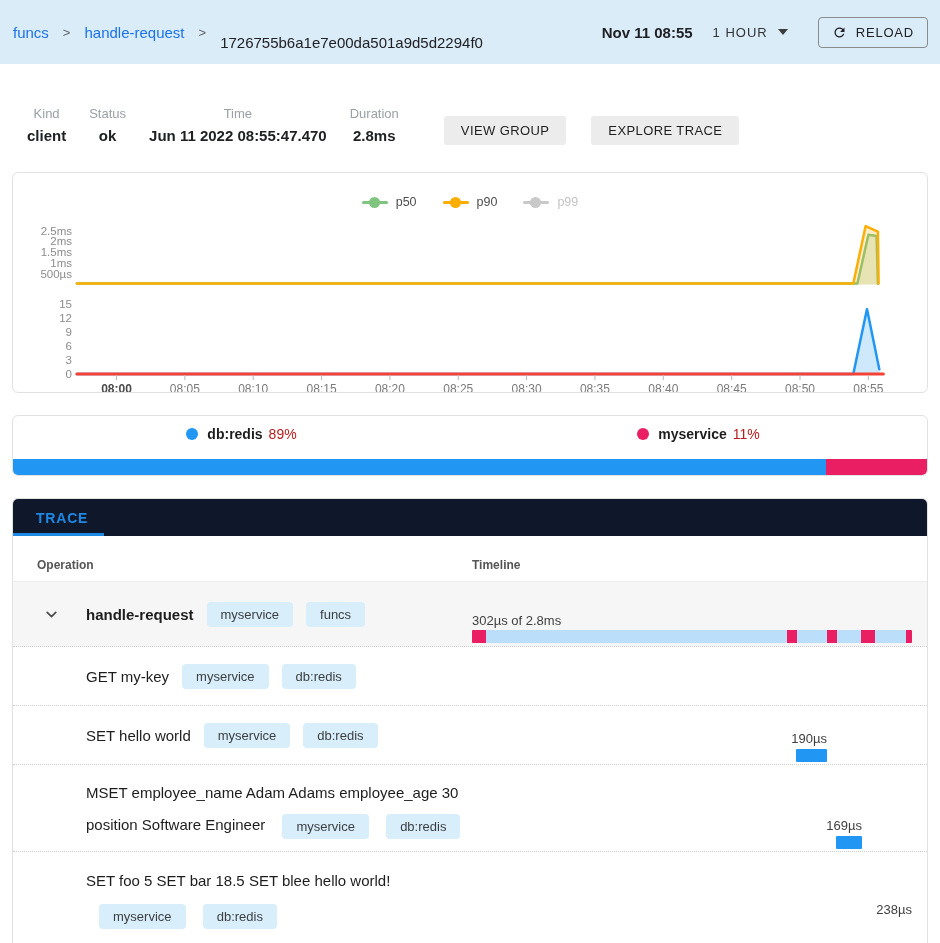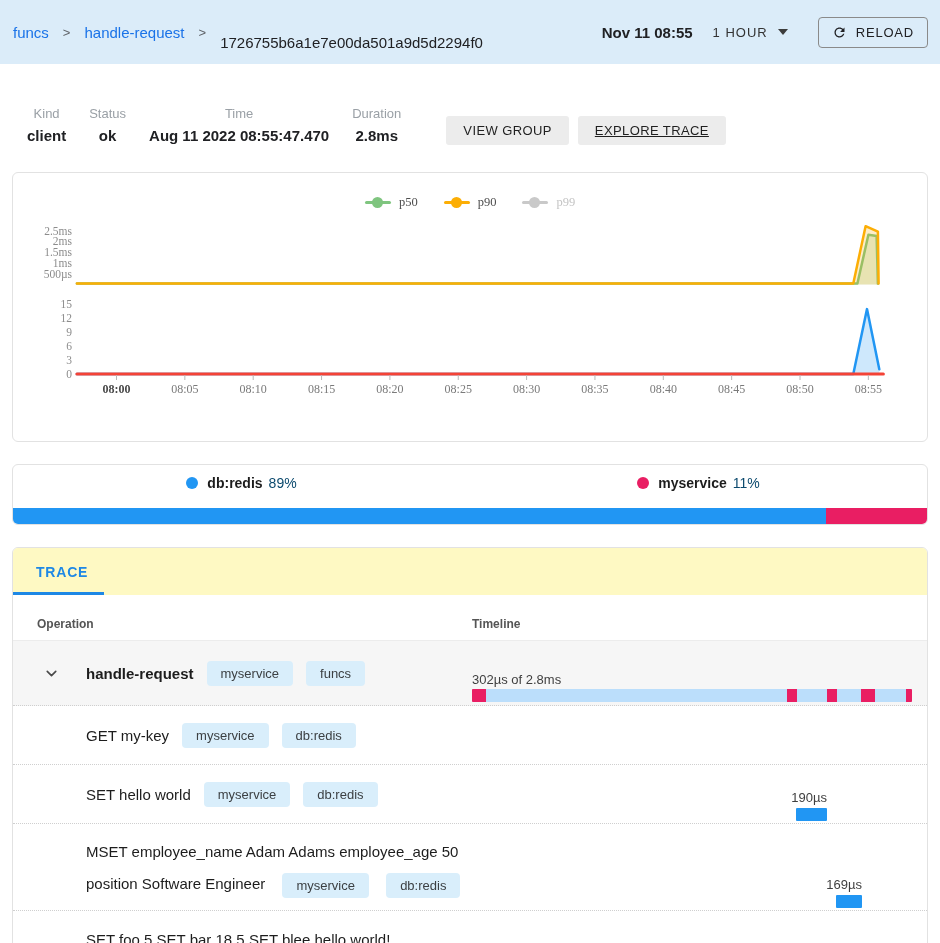--- a/index.html
+++ b/index.html
@@ -19,49 +19,49 @@
   .reload-btn { display:flex; align-items:center; gap:9px; border:1px solid #8a8a8a; border-radius:4px;
     padding:7px 13px; font-size:13px; letter-spacing:0.8px; color:#202124; background:transparent; cursor:pointer; }
 
   
   .meta { display:flex; align-items:flex-end; padding-left:27px; margin-top:42px; }
   .meta-col { text-align:center; margin-right:23px; }
   .meta-label { font-size:13px; color:#9aa0a6; margin-bottom:6px; }
   .meta-value { font-size:15px; font-weight:bold; color:#202124; line-height:18px; white-space:nowrap; }
   .meta-btn { height:29px; background:#ececec; border:none; border-radius:3px; padding:0 17px;
     font-size:13px; letter-spacing:0.4px; color:#1f1f1f; cursor:pointer; font-family:inherit; }
-  .meta-btn + .meta-btn { margin-left:9px;text-decoration:underline; }
+  .meta-btn + .meta-btn { margin-left:25px; }
   .meta-btns { margin-left:22px; display:flex; }
 
   
   .card { margin:0 12px; border:1px solid #e2e2e2; border-radius:6px; background:#fff; }
 
   
-  .chart-card { margin-top:27px; height:270px; overflow:hidden;font-family:Liberation Serif, serif; }
+  .chart-card { margin-top:27px; height:221px; overflow:hidden; }
   .legend { display:flex; justify-content:center; align-items:center; gap:26px; padding-top:21px; height:37px; }
   .legend-item { display:flex; align-items:center; cursor:pointer; }
   .legend-marker { position:relative; width:26px; height:11px; }
   .legend-line { position:absolute; top:4px; left:0; width:26px; height:3px; border-radius:2px; }
   .legend-dot { position:absolute; top:0; left:7px; width:11px; height:11px; border-radius:50%; }
   .legend-label { font-size:12.5px; color:#4e4e4e; margin-left:8px; }
   .legend-item.off .legend-label { color:#c4c4c4; }
   #metrics-svg { display:block; margin-top:7px; }
 
   
   .svc-card { margin-top:22px; height:61px; overflow:hidden; }
   .svc-legend { display:flex; height:36px; align-items:center; }
   .svc-half { flex:1; display:flex; justify-content:center; align-items:center; }
   .svc-dot { width:12px; height:12px; border-radius:50%; margin-right:9px; }
   .svc-name { font-size:14px; font-weight:bold; color:#1d1d1d; }
-  .svc-pct { font-size:14px; color:#0c4a6e; margin-left:6px; }
+  .svc-pct { font-size:14px; color:#b91c1c; margin-left:6px; }
   .svc-bar { display:flex; height:16px; margin-top:7px; }
 
   
   .trace-card { margin-top:22px; overflow:hidden; }
-  .trace-band { position:relative; height:47px; background:#fef9c3; display:flex; align-items:center; padding-left:23px; }
+  .trace-band { position:relative; height:37px; background:#0f172a; display:flex; align-items:center; padding-left:23px; }
   .trace-tab { font-size:14px; font-weight:bold; letter-spacing:0.8px; color:#1e88e5; cursor:pointer; }
   .tab-underline { position:absolute; left:0; bottom:0; width:91px; height:3px; background:#1e88e5; }
   .col-header { position:relative; height:46px; border-bottom:1px solid #ececec; }
   .col-op { position:absolute; left:24px; bottom:9px; font-size:12px; font-weight:bold; color:#555; }
   .col-tl { position:absolute; left:459px; bottom:9px; font-size:12px; font-weight:bold; color:#555;text-align:center; }
 
   .trace-row { position:relative; border-bottom:1px dotted #cfcfcf; }
   .r0 { height:65px; background:#f6f6f6; }
   .r1,.r2 { height:59px; }
   .r3 { height:87px; }
@@ -117,21 +117,21 @@
     <div class="meta-col">
       <div class="meta-label">Kind</div>
       <div class="meta-value">client</div>
     </div>
     <div class="meta-col">
       <div class="meta-label">Status</div>
       <div class="meta-value">ok</div>
     </div>
     <div class="meta-col">
       <div class="meta-label">Time</div>
-      <div class="meta-value">Aug 11 2022 08:55:47.470</div>
+      <div class="meta-value">Jun 11 2022 08:55:47.470</div>
     </div>
     <div class="meta-col">
       <div class="meta-label">Duration</div>
       <div class="meta-value">2.8ms</div>
     </div>
     <div class="meta-btns">
       <button class="meta-btn">VIEW GROUP</button>
       <button class="meta-btn">EXPLORE TRACE</button>
     </div>
   </div>
@@ -273,21 +273,21 @@
         <span class="badge">db:redis</span>
       </div>
       <div class="tl">
         <span class="tl-label lab2" style="right: 85px;">190µs</span>
         <div class="tl-bar bar2" style="left: 324px; width: 31px; background: rgb(33, 150, 243);"></div>
       </div>
     </div>
 
     <div class="trace-row r3">
       <div class="op">
-        <span>MSET employee_name Adam Adams employee_age 50 position Software Engineer</span>
+        <span>MSET employee_name Adam Adams employee_age 30 position Software Engineer</span>
         <span class="badge">myservice</span>
         <span class="badge">db:redis</span>
       </div>
       <div class="tl">
         <span class="tl-label lab3" style="right: 50px;">169µs</span>
         <div class="tl-bar bar3" style="left: 364px; width: 26px; background: rgb(33, 150, 243);"></div>
       </div>
     </div>
 
     <div class="trace-row r4">

